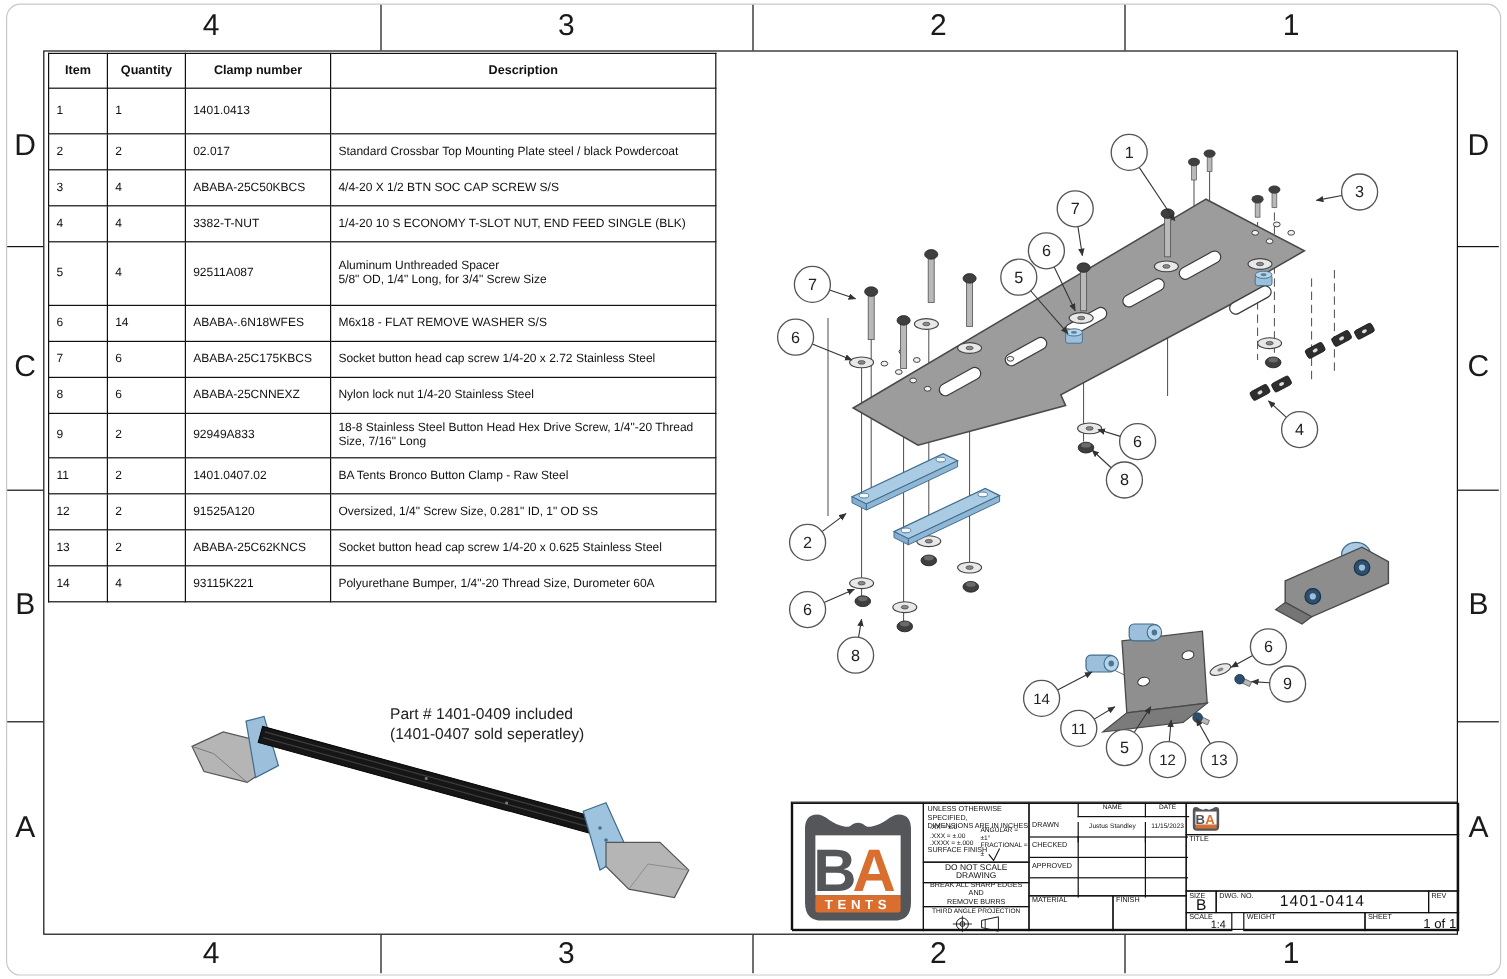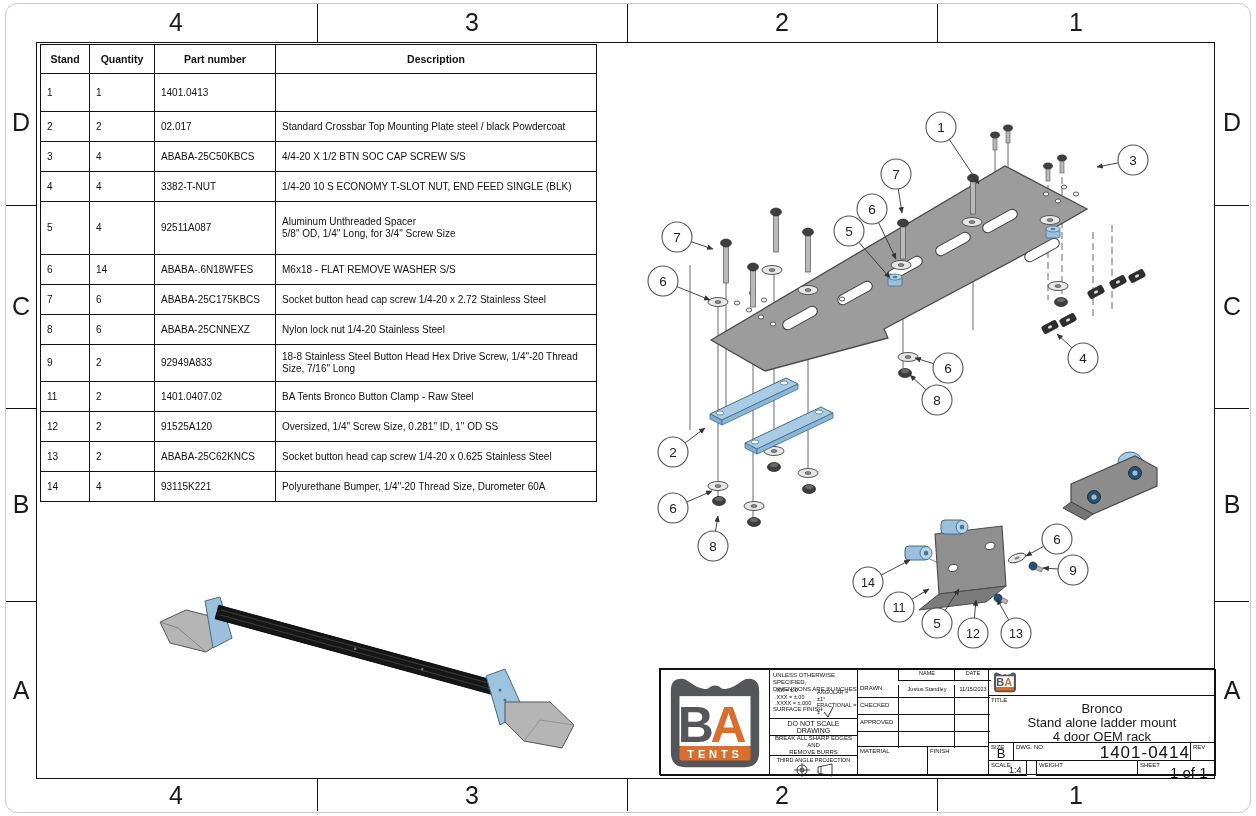--- a/index.html
+++ b/index.html
@@ -55,23 +55,23 @@
 
   <table class="bom">
     <colgroup>
         <col style="width:49px">
         <col style="width:65px">
         <col style="width:121px">
         <col style="width:321px">
       </colgroup>
     <thead>
         <tr id="bom-head">
-          <th>Stand</th>
+          <th>Item</th>
           <th>Quantity</th>
-          <th>Part number</th>
+          <th>Clamp number</th>
           <th>Description</th>
         </tr>
       </thead>
     <tbody id="bom-body">
         <tr>
           <td>1</td>
           <td>1</td>
           <td>1401.0413</td>
           <td></td>
         </tr>
@@ -144,20 +144,24 @@
         </tr>
         <tr>
           <td>14</td>
           <td>4</td>
           <td>93115K221</td>
           <td>Polyurethane Bumper, 1/4"-20 Thread Size, Durometer 60A</td>
         </tr>
       </tbody>
   </table>
 
+  <div class="part-note">
+    <div>Part # 1401-0409 included</div>
+    <div>(1401-0407 sold seperatley)</div>
+  </div>
 
   <svg class="diagram" width="1256" height="816" viewBox="0 0 1256 816">
     <defs>
       <marker id="arrowhead" markerWidth="8" markerHeight="8" refX="6.5" refY="3" orient="auto">
         <path d="M0,0 L7,3 L0,6 Z" fill="#333"></path>
       </marker>
     </defs>
 
     <g stroke="#444" stroke-width="0.8">
       <line x1="718" y1="306" x2="718" y2="500"></line>
@@ -636,47 +640,42 @@
       <svg style="position:absolute;left:4px;top:2px" width="24" height="21" viewBox="0 0 100 88">
         <path d="M15,2 C6,2 4,8 4,14 L4,70 C4,80 9,85 19,85 L81,85 C91,85 96,80 96,70 L96,14 C96,8 94,2 85,2 C78,2 73,10 61,11.5 C55,12.2 56,8 50,8 C44,8 45,12.2 39,11.5 C27,10 22,2 15,2 Z" fill="#55565a"></path>
         <rect x="13" y="18" width="74" height="46" fill="#fff"></rect>
         <text x="30" y="60" text-anchor="middle" font-family="Liberation Sans, sans-serif" font-size="46" font-weight="800" fill="#55565a">B</text>
         <text x="64" y="60" text-anchor="middle" font-family="Liberation Sans, sans-serif" font-size="46" font-weight="800" fill="#d96e2e">A</text>
         <rect x="13" y="64" width="74" height="13" rx="2" fill="#d96e2e"></rect>
       </svg>
     </div>
     <div class="tb" style="left:328px;top:26px;width:228px;height:48px">
       <span class="lbl">TITLE</span>
-      <div style="position:absolute;left:0;top:6px;width:100%;text-align:center;font-size:13px;line-height:14px;color:#1a1a1a">
-        <div>Bronco</div>
-        <div>Stand alone ladder mount</div>
-        <div>4 door OEM rack</div>
-      </div>
     </div>
     <div class="tb" style="left:328px;top:73px;width:26px;height:19px">
       <span class="lbl">SIZE</span>
       <div style="position:absolute;left:0;top:3px;width:100%;text-align:center;font-size:13px">B</div>
     </div>
     <div class="tb" style="left:353px;top:73px;width:178px;height:19px">
       <span class="lbl">DWG. NO.</span>
-      <div style="position:absolute;left:0;top:0;width:100%;text-align:right;font-size:17px;letter-spacing:1px">1401-0414</div>
+      <div style="position:absolute;left:0;top:0;width:100%;text-align:center;font-size:13px;letter-spacing:1px">1401-0414</div>
     </div>
     <div class="tb" style="left:530px;top:73px;width:26px;height:19px">
       <span class="lbl">REV</span>
     </div>
     <div class="tb" style="left:328px;top:91px;width:39px;height:16px">
       <span class="lbl">SCALE</span>
       <span style="position:absolute;left:20px;top:4px;font-size:9px">1:4</span>
     </div>
     <div class="tb" style="left:376px;top:91px;width:102px;height:16px">
       <span class="lbl">WEIGHT</span>
     </div>
     <div class="tb" style="left:477px;top:91px;width:79px;height:16px">
       <span class="lbl">SHEET</span>
-      <span style="position:absolute;left:32px;top:3px;font-size:15px">1 of 1</span>
+      <span style="position:absolute;left:48px;top:3px;font-size:11px">1 of 1</span>
     </div>
   </div>
 <div class="zone-label" style="left: 176px; top: 22px;">4</div>
     <div class="zone-label" style="left: 472px; top: 22px;">3</div>
     <div class="zone-label" style="left: 782px; top: 22px;">2</div>
     <div class="zone-label" style="left: 1076px; top: 22px;">1</div>
     <div class="zone-label" style="left: 176px; top: 795px;">4</div>
     <div class="zone-label" style="left: 472px; top: 795px;">3</div>
     <div class="zone-label" style="left: 782px; top: 795px;">2</div>
     <div class="zone-label" style="left: 1076px; top: 795px;">1</div>

